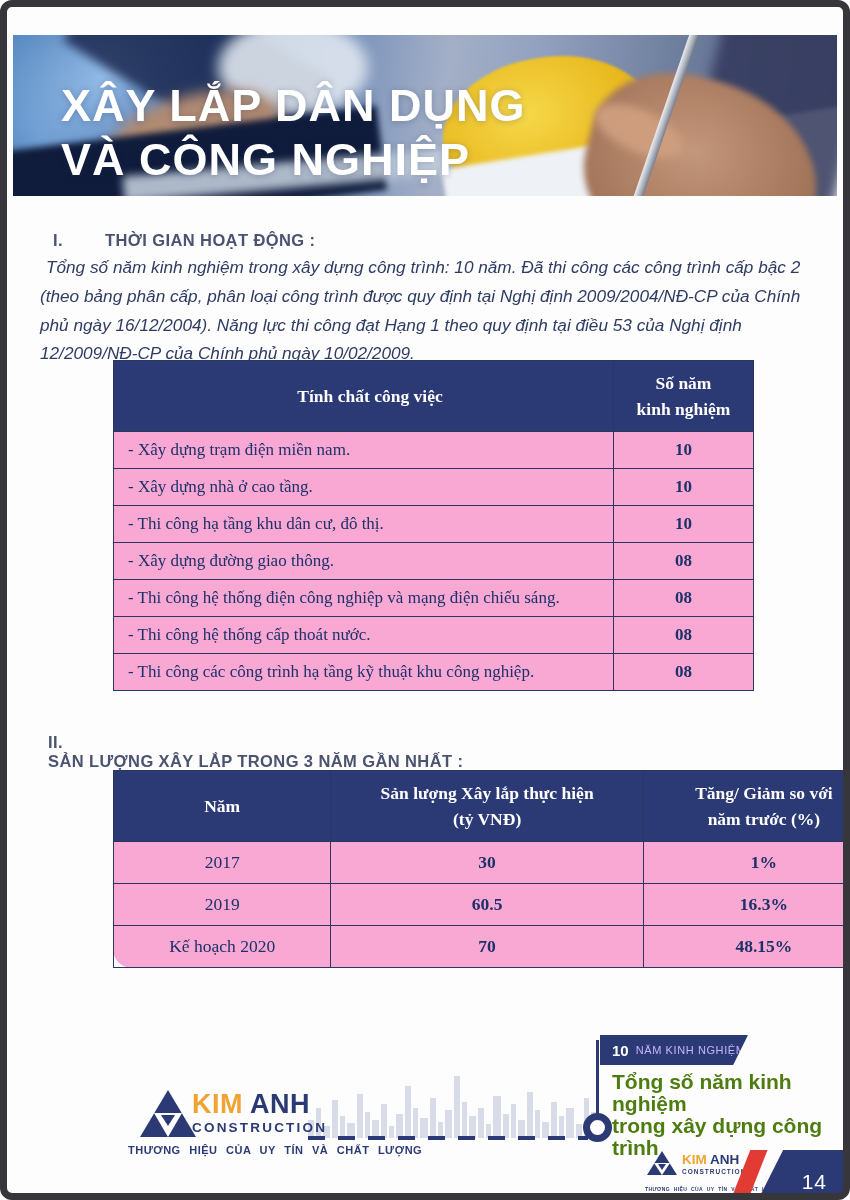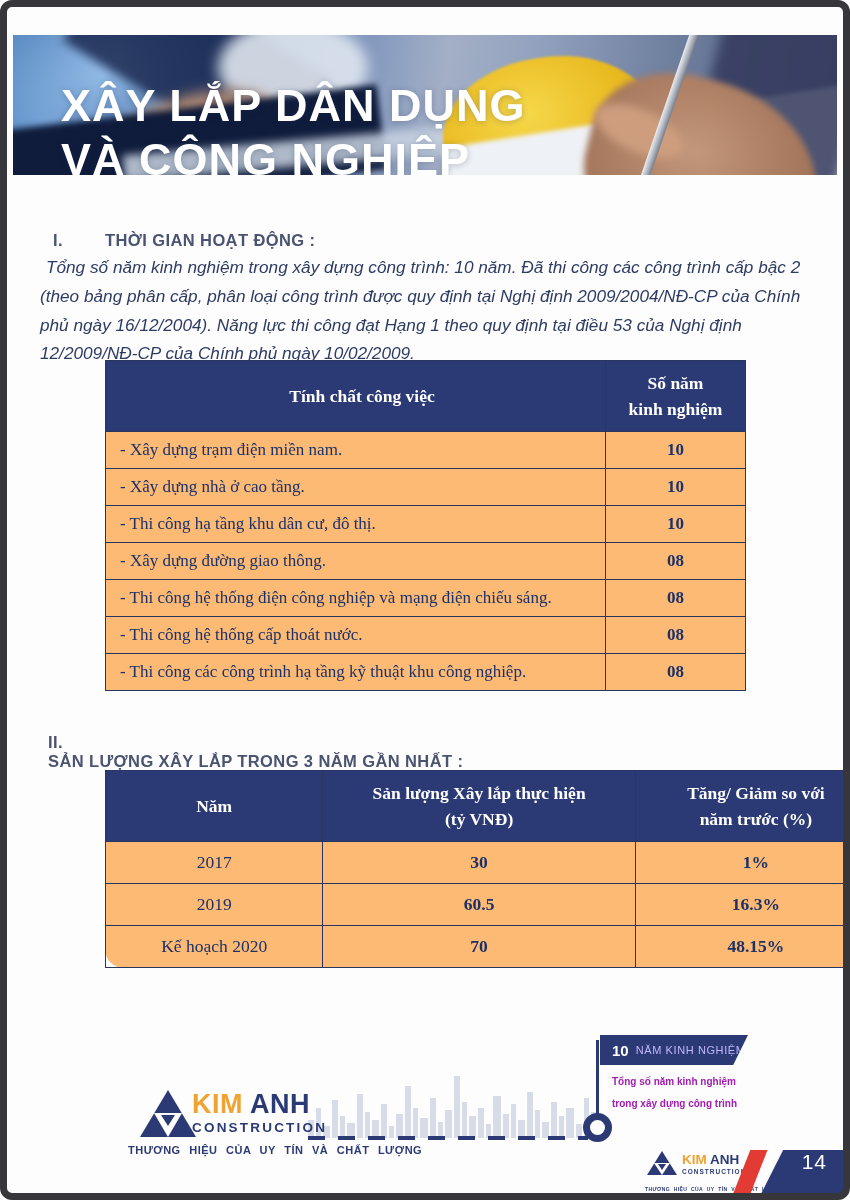--- a/index.html
+++ b/index.html
@@ -1,21 +1,21 @@
 <!DOCTYPE html>
 <html><head>
 <meta charset="utf-8">
 <style>
   html,body{margin:0;padding:0;background:#ffffff;}
   .page{position:relative;width:850px;height:1200px;background:#fdfdfe;overflow:hidden;
         font-family:"Liberation Sans","DejaVu Sans",sans-serif;}
   .frame{position:absolute;inset:0;border:7px solid #36363b;border-radius:12px;z-index:60;pointer-events:none;}
 
   
-  .photo{position:absolute;left:13px;top:35px;width:824px;height:140px;overflow:hidden;background:#5d77a4;}
+  .photo{position:absolute;left:13px;top:35px;width:824px;height:161px;overflow:hidden;background:#5d77a4;}
   .ph{position:absolute;}
   .ph-base{inset:0;background:linear-gradient(97deg,#3f74b0 0%,#2b4f8e 14%,#4a76ab 28%,#7a92bb 40%,#a3afc6 52%,#93a2bf 62%,#70809f 78%,#515e80 100%);}
   .ph-bokeh{left:0;top:0;width:45%;height:100%;background:radial-gradient(circle at 24% 28%,rgba(160,200,240,.85),rgba(160,200,240,0) 42%),radial-gradient(circle at 8% 60%,rgba(120,170,225,.6),rgba(120,170,225,0) 35%);}
   .ph-suit{left:60px;top:-30px;width:250px;height:110px;background:#17234a;transform:rotate(32deg);filter:blur(5px);opacity:.8;}
   .ph-shirt{left:205px;top:-15px;width:150px;height:95px;background:#dfe6ef;border-radius:50%;filter:blur(7px);opacity:.9;}
   .ph-hands{left:95px;top:60px;width:175px;height:80px;background:#b08a72;border-radius:48%;transform:rotate(-14deg);filter:blur(7px);}
   .ph-laptop{left:-20px;bottom:-18px;width:390px;height:85px;background:#101c3c;transform:rotate(-7deg);filter:blur(3px);}
   .ph-table{left:110px;bottom:8px;width:330px;height:26px;background:#c9d4e2;transform:rotate(-5deg);filter:blur(4px);opacity:.85;}
   .ph-hat{left:430px;top:22px;width:215px;height:152px;background:radial-gradient(ellipse at 40% 35%,#f6d84a,#e9b91f 55%,#c7931a);border-radius:48% 52% 45% 55%;transform:rotate(-10deg);filter:blur(1px);}
   .ph-paper{right:-30px;bottom:-45px;width:420px;height:105px;background:#eef1f5;transform:rotate(-9deg);filter:blur(2px);}
@@ -28,21 +28,21 @@
 
   
   .sec-head{position:absolute;display:flex;color:#4a5370;font-weight:bold;font-size:16.5px;letter-spacing:.4px;}
   .sec-head .numeral{width:52px;}
   #sec1-head{left:53px;top:231px;}
   #sec2-head{left:48px;top:733px;flex-direction:column;}
   .para{position:absolute;left:40px;top:253px;width:780px;font-style:italic;font-size:17.2px;
         line-height:28.8px;color:#2e3b63;text-indent:6px;}
 
   
-  table.doc{position:absolute;border-collapse:collapse;background:#fdba74;}
+  table.doc{position:absolute;border-collapse:collapse;background:#f9a8d4;margin-left:8px;}
   table.doc td,table.doc th{border:1px solid #2a3560;}
   #table1{left:105px;top:360px;width:641px;}
   #table2{left:105px;top:770px;width:772px;border-radius:19px;}
   .thead{background:#2b3a74;color:#ffffff;font-family:"Liberation Serif","DejaVu Serif",serif;
          font-weight:bold;font-size:17.5px;text-align:center;}
   #table1 .thead td{height:68px;line-height:26px;}
   #table2 .thead td{height:68px;line-height:26px;}
   #table1 td.c1{width:500px;padding-left:14px;}
   #table1 td.c2{width:140px;text-align:center;}
   #table1 tr.row td{height:34px;font-family:"Liberation Serif","DejaVu Serif",serif;font-size:17px;color:#1c3168;}
@@ -68,33 +68,33 @@
   .skyline{position:absolute;left:308px;top:1072px;width:288px;height:66px;}
   .dash-line{position:absolute;left:308px;top:1136px;width:280px;height:4px;
              background:repeating-linear-gradient(90deg,#2b3a74 0 17px,transparent 17px 30px);}
   .vline{position:absolute;left:596px;top:1040px;width:3px;height:76px;background:#2b3a74;}
   .ring{position:absolute;left:583px;top:1113px;width:15px;height:15px;background:#ffffff;
         border:7px solid #2b3a74;border-radius:50%;}
   .badge{position:absolute;left:600px;top:1035px;width:148px;height:30px;background:#2b3a74;
          clip-path:polygon(0 0,100% 0,90% 100%,0 100%);display:flex;align-items:center;padding-left:12px;box-sizing:border-box;}
   .badge .b10{color:#ffffff;font-weight:bold;font-size:15px;margin-right:7px;}
   .badge .btxt{color:#c4b5fd;font-size:11px;letter-spacing:.6px;}
-  .red-caption{position:absolute;left:612px;top:1071px;color:#a21caf;font-weight:bold;font-size:10px;line-height:22px;}
+  .red-caption{position:absolute;left:612px;top:1071px;color:#4d7c0f;font-weight:bold;font-size:21px;line-height:22px;}
 
   .mini-tri{position:absolute;left:647px;top:1151px;width:30px;height:24px;}
   .mini-tri .tri-white{left:7px;top:12px;width:16px;height:12px;}
   .mini-tri .tri-small{left:11px;top:13px;width:8px;height:6px;}
   .mini-text{position:absolute;left:682px;top:1153px;line-height:1;}
   .mini-name{font-size:13.5px;font-weight:bold;}
   .mini-constr{color:#2b3a74;font-size:6.5px;font-weight:bold;letter-spacing:1px;margin-top:2px;}
   .mini-tagline{position:absolute;left:645px;top:1186px;color:#2b3a74;font-size:5px;font-weight:bold;letter-spacing:.4px;word-spacing:2px;}
   .red-slash{position:absolute;left:733px;top:1150px;width:54px;height:44px;background:#e23b33;
              clip-path:polygon(32% 0,64% 0,32% 100%,0 100%);}
   .pagebar{position:absolute;left:761px;top:1150px;width:82px;height:44px;background:#2b3a74;
-           clip-path:polygon(27% 0,100% 0,100% 100%,0 100%);display:flex;align-items:flex-start;justify-content:flex-end;
+           clip-path:polygon(27% 0,100% 0,100% 100%,0 100%);display:flex;align-items:flex-end;justify-content:flex-end;
            padding-right:16px;box-sizing:border-box;}
   .pagebar .num{color:#ffffff;font-size:21px;letter-spacing:1px;}
 </style>
 </head>
 <body>
 
 <div class="page">
   <div class="frame"></div>
 
   <div class="photo">

